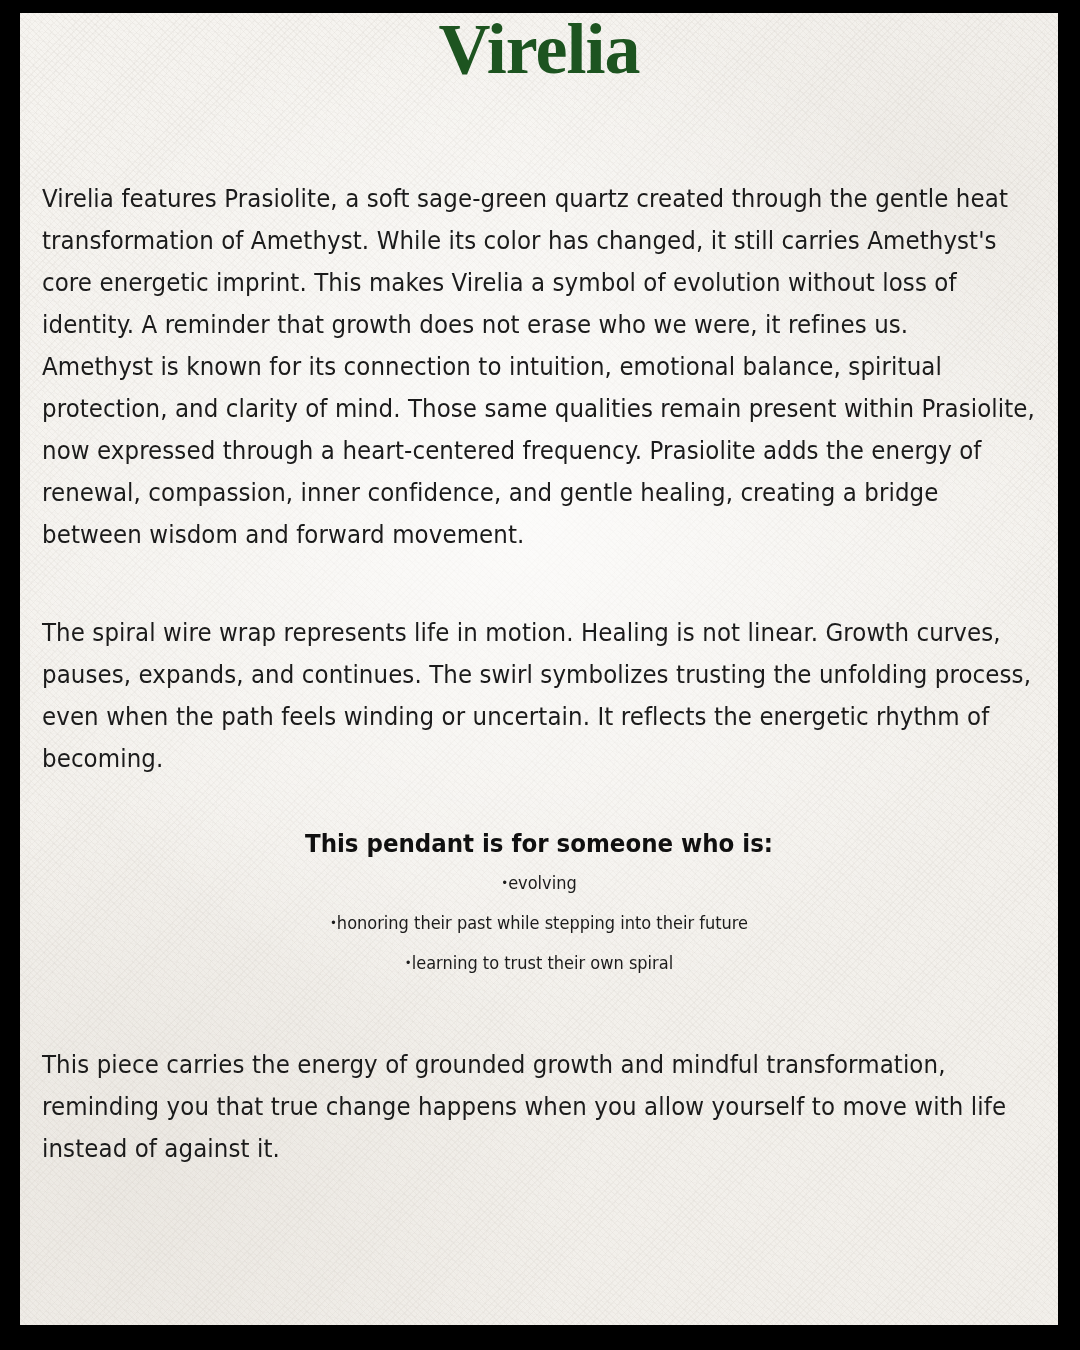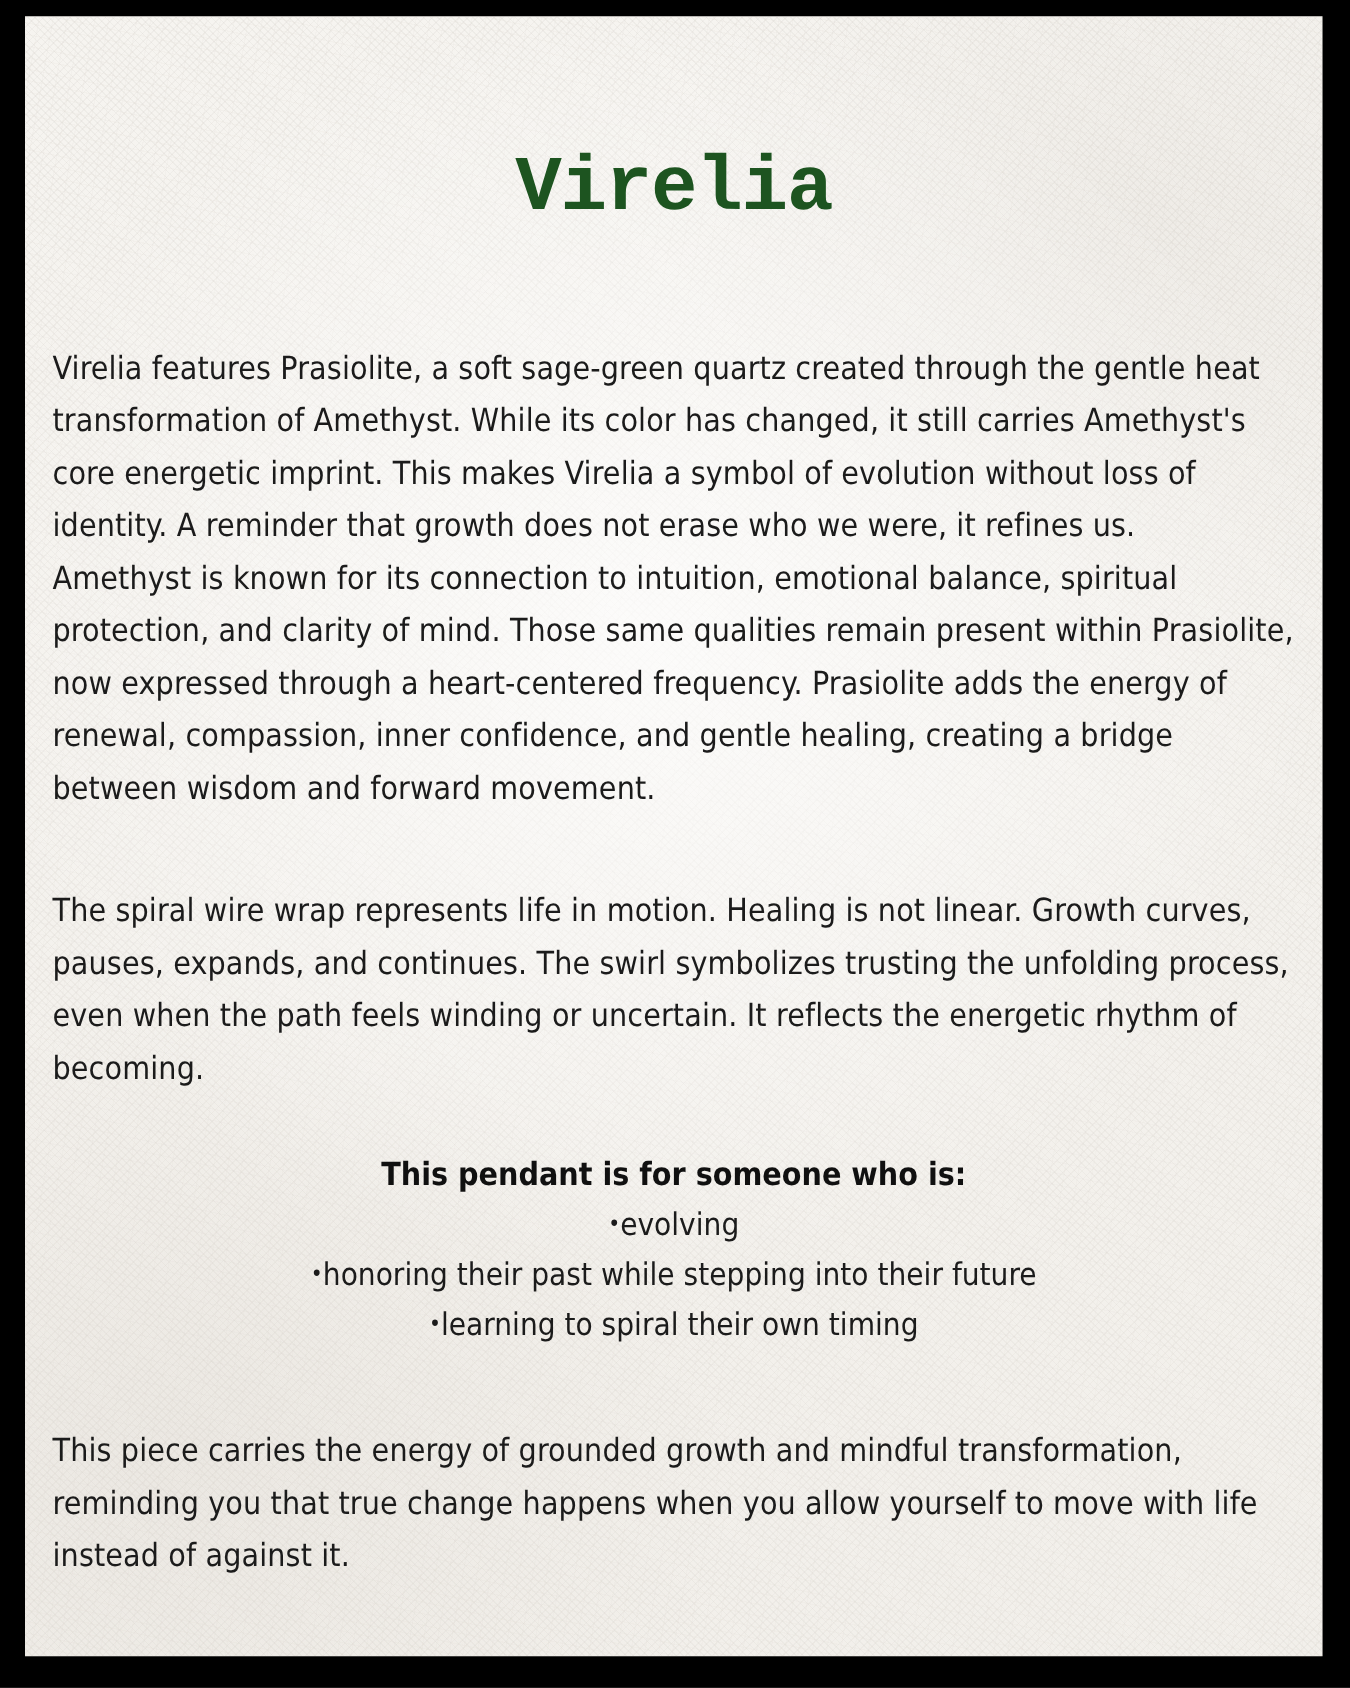--- a/index.html
+++ b/index.html
@@ -78,27 +78,26 @@
   .content {
     position: relative;
     z-index: 3;
     width: 100%;
     height: 100%;
   }
 
   .title {
     text-align: center;
     color: #1d5420;
-    font-family: Liberation Mono, monospace;
+    font-family: Liberation Serif, serif;
     font-weight: 700;
-    font-size: 62px;
+    font-size: 72px;
     line-height: 1;
     letter-spacing: -1px;
     margin: 0;
-    padding-top: 107px;
   }
 
   .body-block {
     padding: 0 22px;
   }
 
   p.para {
     margin: 0;
     text-align: left;
     color: #1b1b1b;
@@ -132,21 +131,21 @@
 
   ul.bullets {
     list-style: none;
     margin: 0;
     padding: 0;
   }
   ul.bullets li {
     color: #1b1b1b;
     font-family: "DejaVu Sans Condensed", "Liberation Sans Narrow", "Liberation Sans", sans-serif;
     font-stretch: condensed;
-    font-size: 25px;
+    font-size: 18px;
     line-height: 40px;
     text-align: center;
   }
   ul.bullets li .bullet-dot {
     vertical-align: 0.18em;
     font-size: 0.72em;
     line-height: 1;
   }
 </style>
 </head>
@@ -168,21 +167,21 @@
         <p class="para para-2">Amethyst is known for its connection to intuition, emotional balance, spiritual protection, and clarity of mind. Those same qualities remain present within Prasiolite, now expressed through a heart-centered frequency. Prasiolite adds the energy of renewal, compassion, inner confidence, and gentle healing, creating a bridge between wisdom and forward movement.</p>
 
         <p class="para para-3">The spiral wire wrap represents life in motion. Healing is not linear. Growth curves, pauses, expands, and continues. The swirl symbolizes trusting the unfolding process, even when the path feels winding or uncertain. It reflects the energetic rhythm of becoming.</p>
 
         <div class="list-block">
           <p class="list-heading">This pendant is for someone who is:</p>
 
           <ul class="bullets">
             <li><span class="bullet-dot">•</span><span>evolving</span></li>
             <li><span class="bullet-dot">•</span><span>honoring their past while stepping into their future</span></li>
-            <li><span class="bullet-dot">•</span><span>learning to spiral their own timing</span></li>
+            <li><span class="bullet-dot">•</span><span>learning to trust their own spiral</span></li>
           </ul>
         </div>
 
         <p class="para para-closing">This piece carries the energy of grounded growth and mindful transformation, reminding you that true change happens when you allow yourself to move with life instead of against it.</p>
 
       </div>
     </div>
   </div>
 </div>
 

